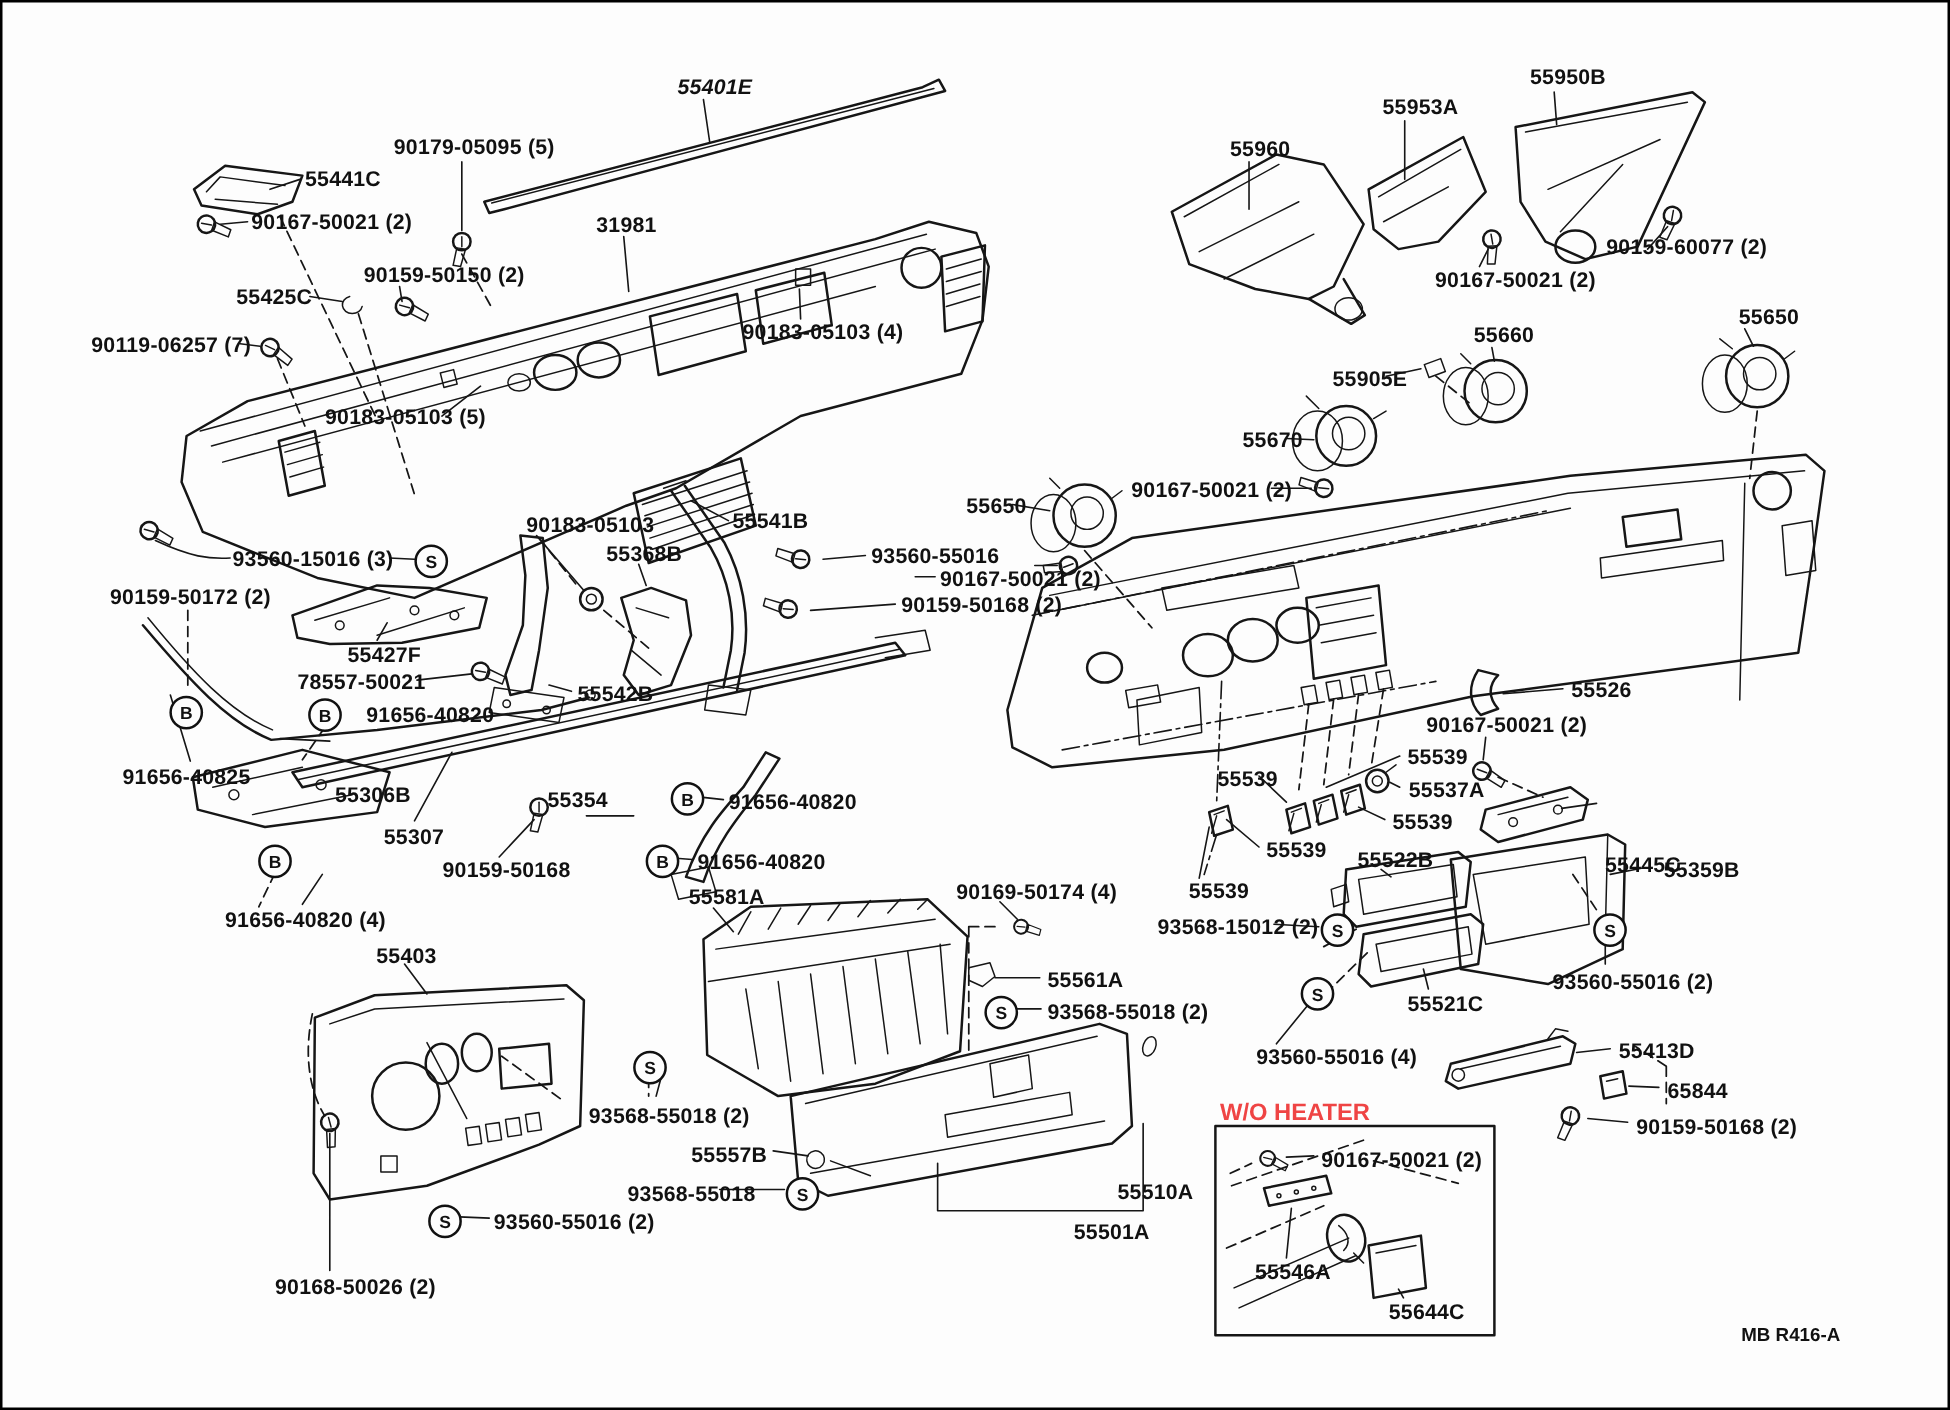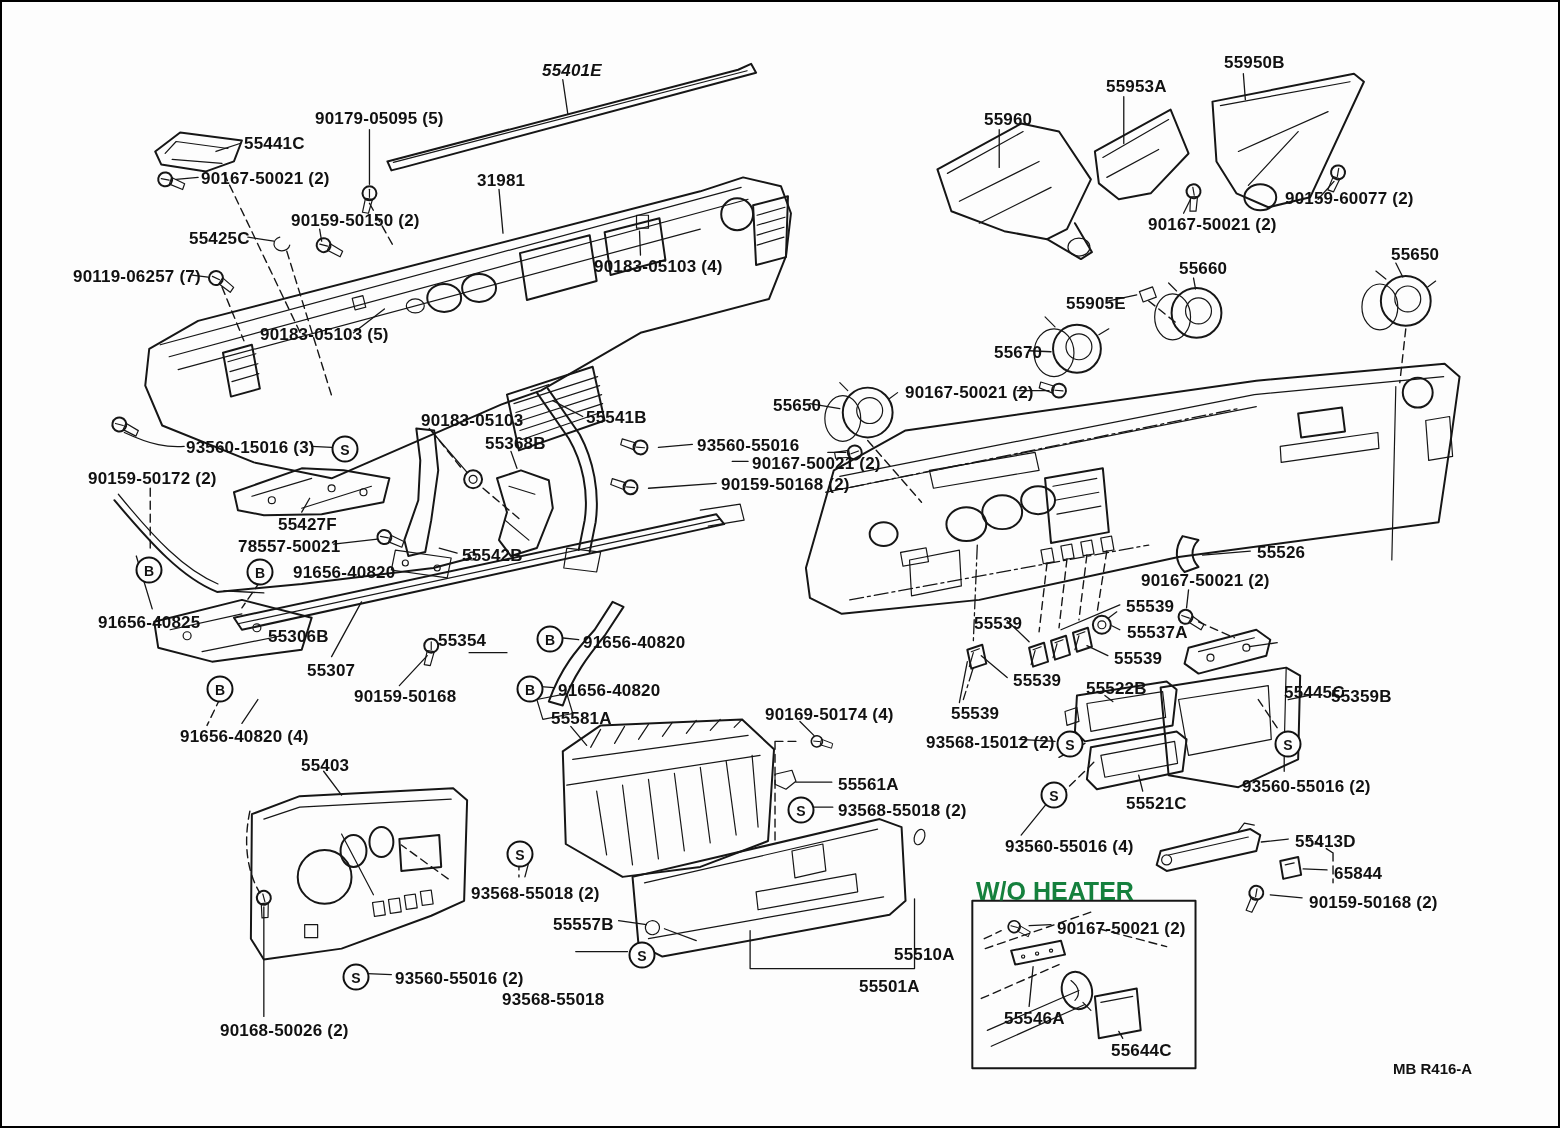--- a/index.html
+++ b/index.html
@@ -9,21 +9,21 @@
   svg.art *{stroke:#161616;fill:none;stroke-width:2;stroke-linecap:round;stroke-linejoin:round;}
   svg.art .thin{stroke-width:1.2;}
   svg.art .dash{stroke-width:1.4;stroke-dasharray:8 5;}
   svg.art .dd{stroke-width:1.3;stroke-dasharray:14 4 3 4;}
   svg.art .lead{stroke-width:1.3;}
   .plabel{position:absolute;transform:translateY(-50%);font-size:17px;font-weight:700;color:#111;
           letter-spacing:.2px;white-space:nowrap;line-height:1;}
   .csym{position:absolute;width:23px;height:23px;border:2.5px solid #111;border-radius:50%;
         transform:translate(-50%,-50%);display:flex;align-items:center;justify-content:center;
         font-size:14px;font-weight:700;color:#111;background:#fdfdfd;line-height:1;}
-  .inset-title{position:absolute;transform:translateY(-50%);font-size:25px;font-weight:700;color:#15803d;white-space:nowrap;}
+  .inset-title{position:absolute;transform:translateY(-50%);font-size:19px;font-weight:700;color:#ef4444;white-space:nowrap;}
   .footer-code{position:absolute;transform:translateY(-50%);font-size:15px;font-weight:700;color:#111;white-space:nowrap;}
 </style>
 </head>
 <body>
 
 <div class="stage">
 
 <svg class="art" viewBox="0 0 1560 1128">
   <defs>
     <g id="screw">
@@ -358,21 +358,21 @@
       <span class="plabel" style="left: 549px; top: 716px;">55581A</span>
       <span class="plabel" style="left: 763px; top: 712px;">90169-50174 (4)</span>
       <span class="plabel" style="left: 949px; top: 711px;">55539</span>
       <span class="plabel" style="left: 178px; top: 734px;">91656-40820 (4)</span>
       <span class="plabel" style="left: 924px; top: 740px;">93568-15012 (2)</span>
       <span class="plabel" style="left: 299px; top: 763px;">55403</span>
       <span class="plabel" style="left: 836px; top: 782px;">55561A</span>
       <span class="plabel" style="left: 836px; top: 808px;">93568-55018 (2)</span>
       <span class="plabel" style="left: 469px; top: 891px;">93568-55018 (2)</span>
       <span class="plabel" style="left: 551px; top: 922px;">55557B</span>
-      <span class="plabel" style="left: 500px; top: 953px; margin-top: 44px;">93568-55018</span>
+      <span class="plabel" style="left: 500px; top: 953px;">93568-55018</span>
       <span class="plabel" style="left: 393px; top: 976px;">93560-55016 (2)</span>
       <span class="plabel" style="left: 218px; top: 1028px;">90168-50026 (2)</span>
       <span class="plabel" style="left: 892px; top: 952px;">55510A</span>
       <span class="plabel" style="left: 857px; top: 984px;">55501A</span>
       <span class="plabel" style="left: 1255px; top: 550px;">55526</span>
       <span class="plabel" style="left: 1139px; top: 578px;">90167-50021 (2)</span>
       <span class="plabel" style="left: 1124px; top: 604px;">55539</span>
       <span class="plabel" style="left: 972px; top: 621px;">55539</span>
       <span class="plabel" style="left: 1125px; top: 630px;">55537A</span>
       <span class="plabel" style="left: 1282px; top: 642px; margin-top: 48px;">55445C</span>

